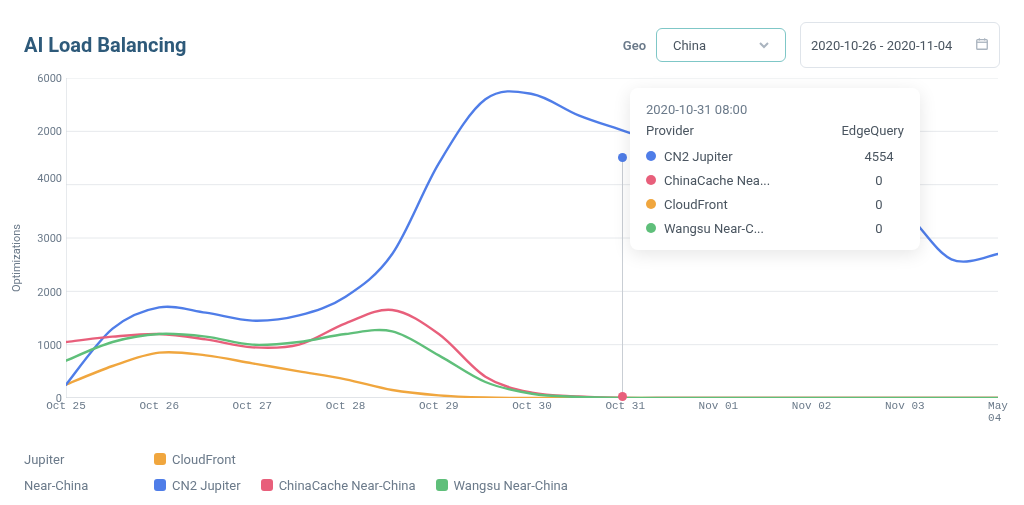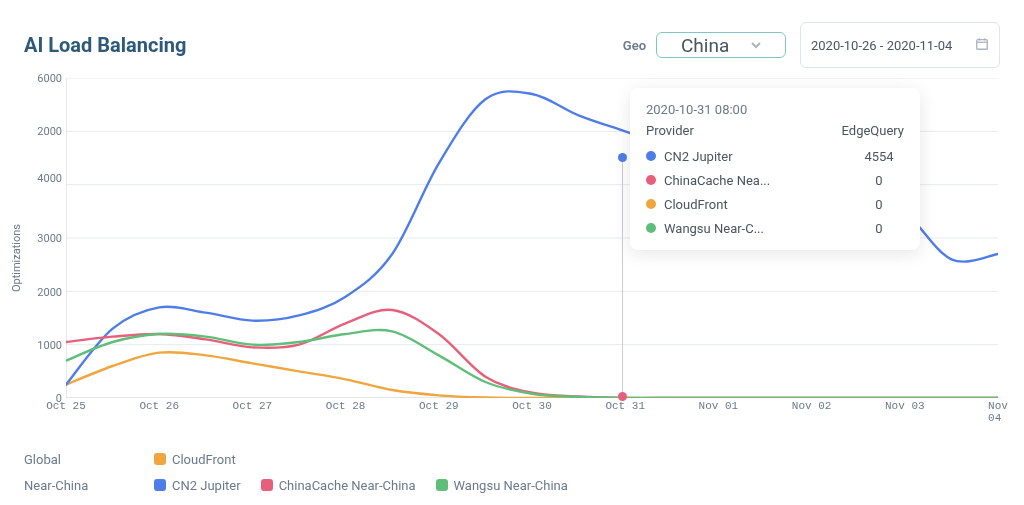--- a/index.html
+++ b/index.html
@@ -29,25 +29,25 @@
   .title {
     font-size: 20px; font-weight: 700;
     color: var(--c-title);
     flex: 1;
   }
   .geo-label {
     font-size: 13px; font-weight: 600; margin-right: 10px;
   }
   .select {
     display: flex; align-items: center; justify-content: space-between;
-    width: 130px; height: 26px;
-    padding: 0 24px;
+    width: 130px; height: 34px;
+    padding: 0 16px;
     border: 1px solid var(--c-accent);
     border-radius: 6px;
-    font-size: 19px; color: #4a5560;
+    font-size: 13px; color: #4a5560;
     margin-right: 14px;
     cursor: pointer;
   }
   .date-range {
     display: flex; align-items: center; justify-content: space-between;
     width: 200px; height: 46px;
     padding: 0 10px;
     border: 1px solid var(--c-border);
     border-radius: 6px;
     font-size: 13px; color: #4a5560;
@@ -180,21 +180,21 @@
       <div class="x-tick" style="left: 0px;">Oct 25</div>
       <div class="x-tick" style="left: 93.2px;">Oct 26</div>
       <div class="x-tick" style="left: 186.4px;">Oct 27</div>
       <div class="x-tick" style="left: 279.6px;">Oct 28</div>
       <div class="x-tick" style="left: 372.8px;">Oct 29</div>
       <div class="x-tick" style="left: 466px;">Oct 30</div>
       <div class="x-tick" style="left: 559.2px;">Oct 31</div>
       <div class="x-tick" style="left: 652.4px;">Nov 01</div>
       <div class="x-tick" style="left: 745.6px;">Nov 02</div>
       <div class="x-tick" style="left: 838.8px;">Nov 03</div>
-      <div class="x-tick" style="left: 932px;">Nov 04</div>
+      <div class="x-tick" style="left: 932px;">May 04</div>
     </div>
 
   <div class="hover-line"></div>
   <div class="hover-dot"></div>
   <div class="hover-dot2"></div>
 
   <div class="tooltip">
     <div class="tt-time">2020-10-31 08:00</div>
     <div class="tt-head">
       <span>Provider</span>
@@ -222,21 +222,21 @@
           <span class="tt-name">Wangsu Near-C...</span>
           <span class="tt-val">0</span>
         </div>
       </div>
   </div>
 </div>
 
 <div class="legend-area">
   <div id="legend-rows">
       <div class="legend-row">
-        <span class="legend-label">Global</span>
+        <span class="legend-label">Jupiter</span>
         <span class="legend-item">
           <span class="legend-swatch" style="background:#f0a63e"></span>
           <span>CloudFront</span>
         </span>
       </div>
       <div class="legend-row">
         <span class="legend-label">Near-China</span>
         <span class="legend-item">
           <span class="legend-swatch" style="background:#4f7de8"></span>
           <span>CN2 Jupiter</span>

